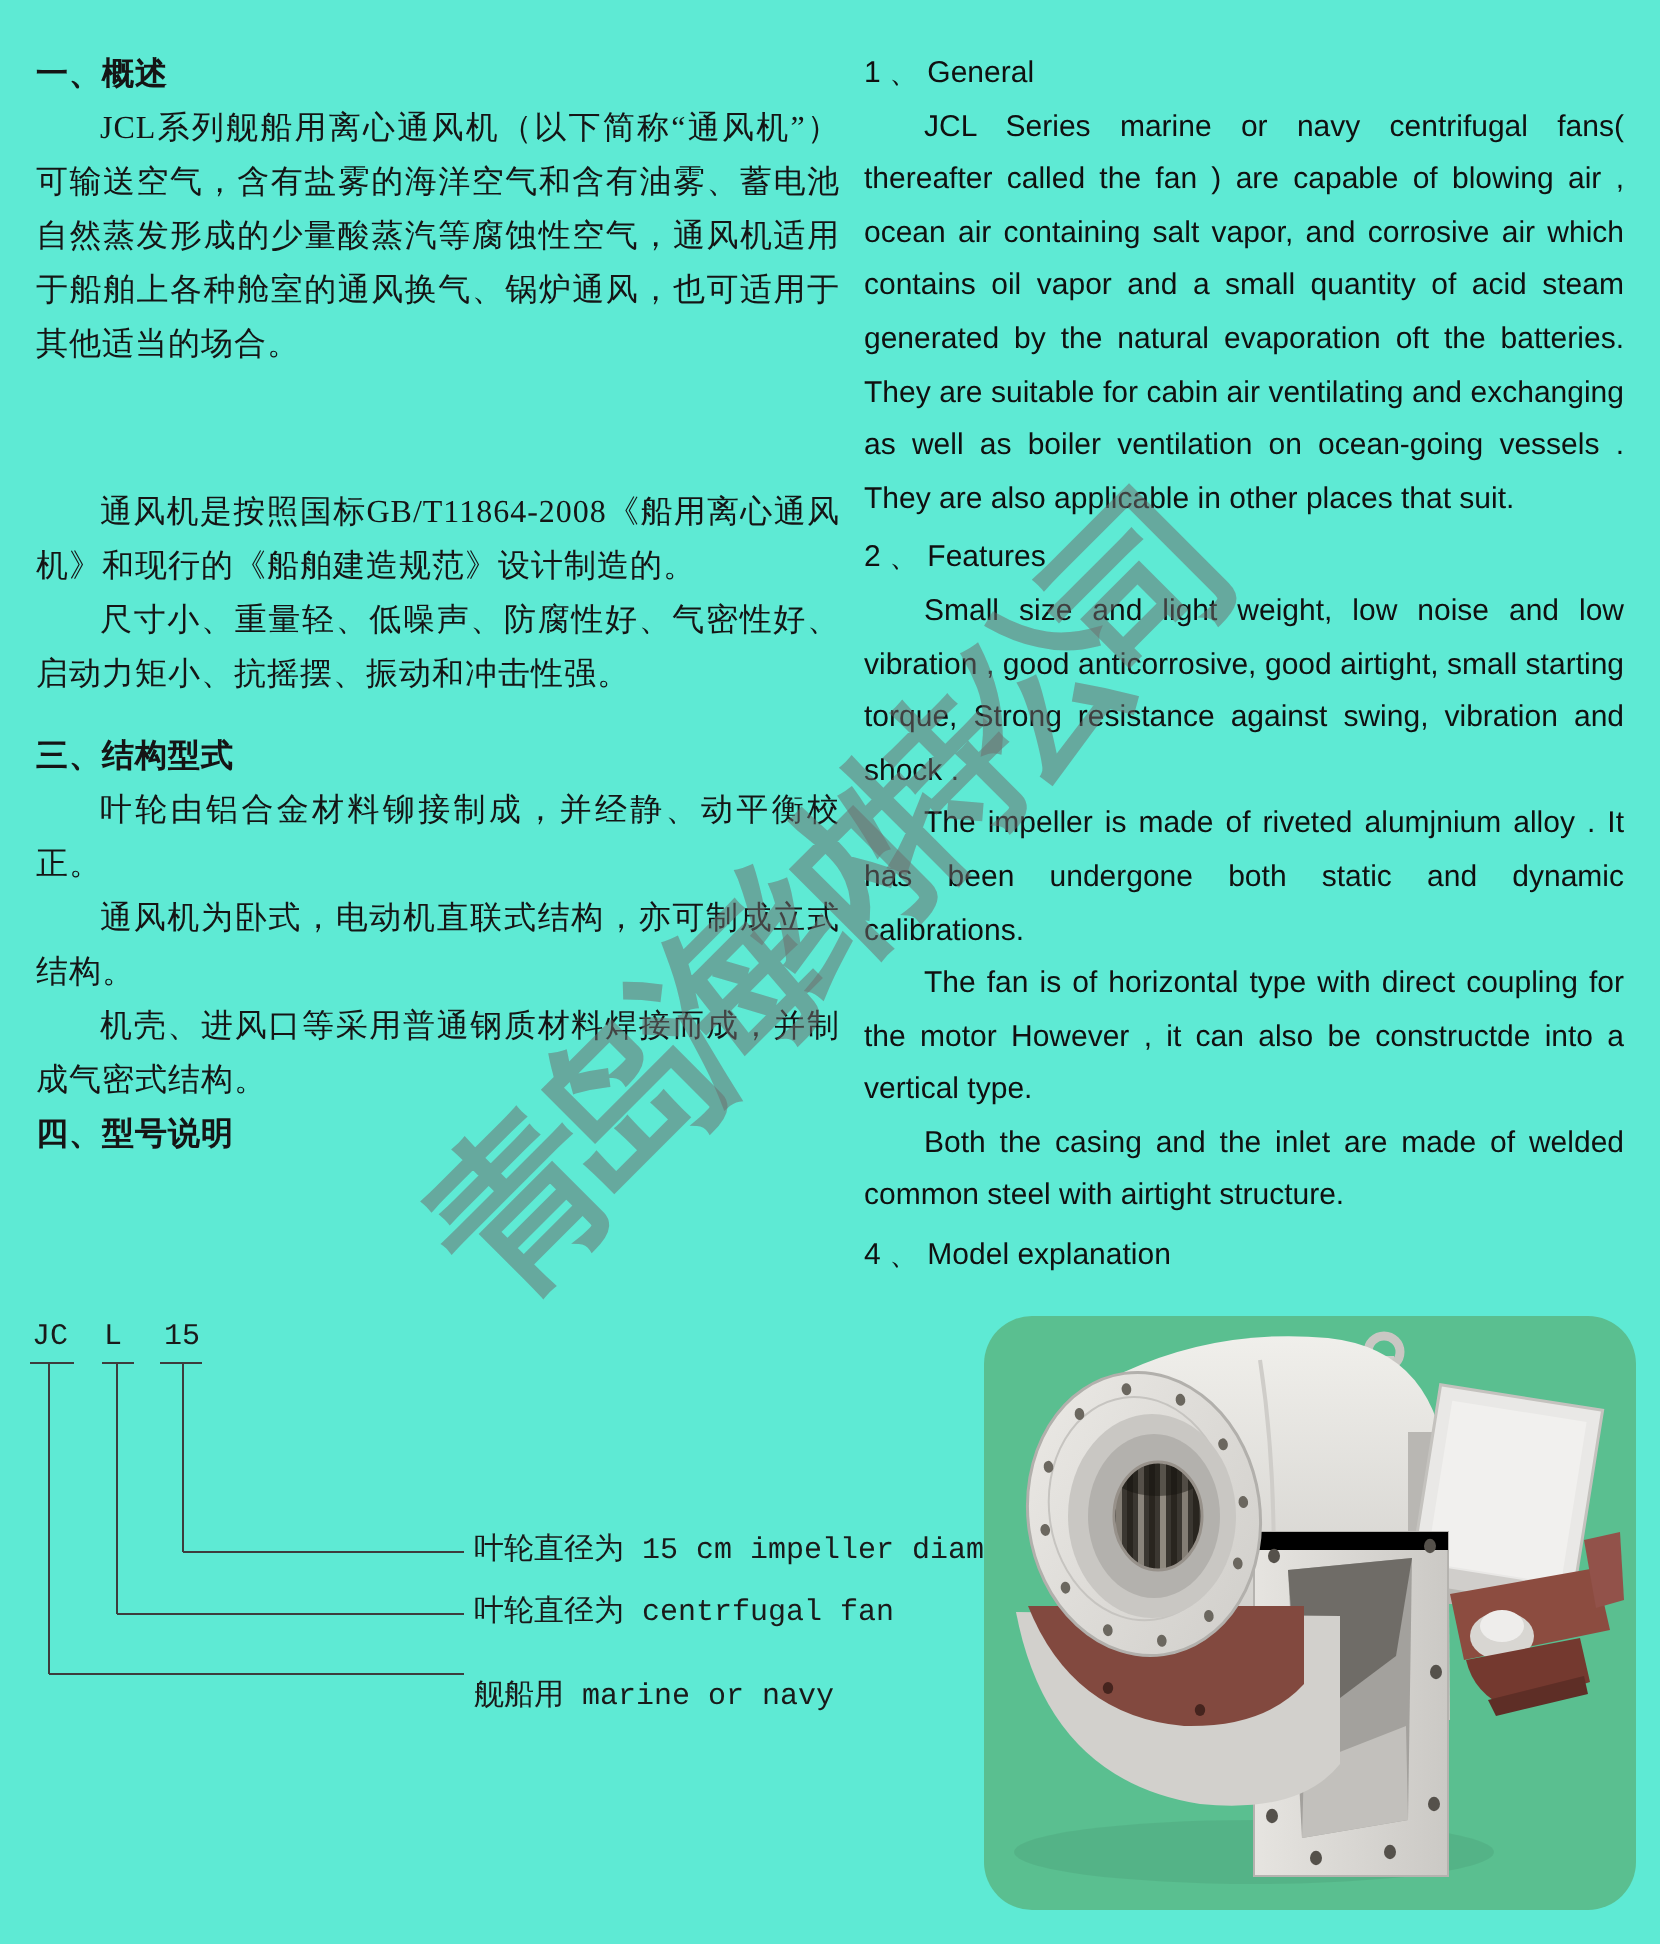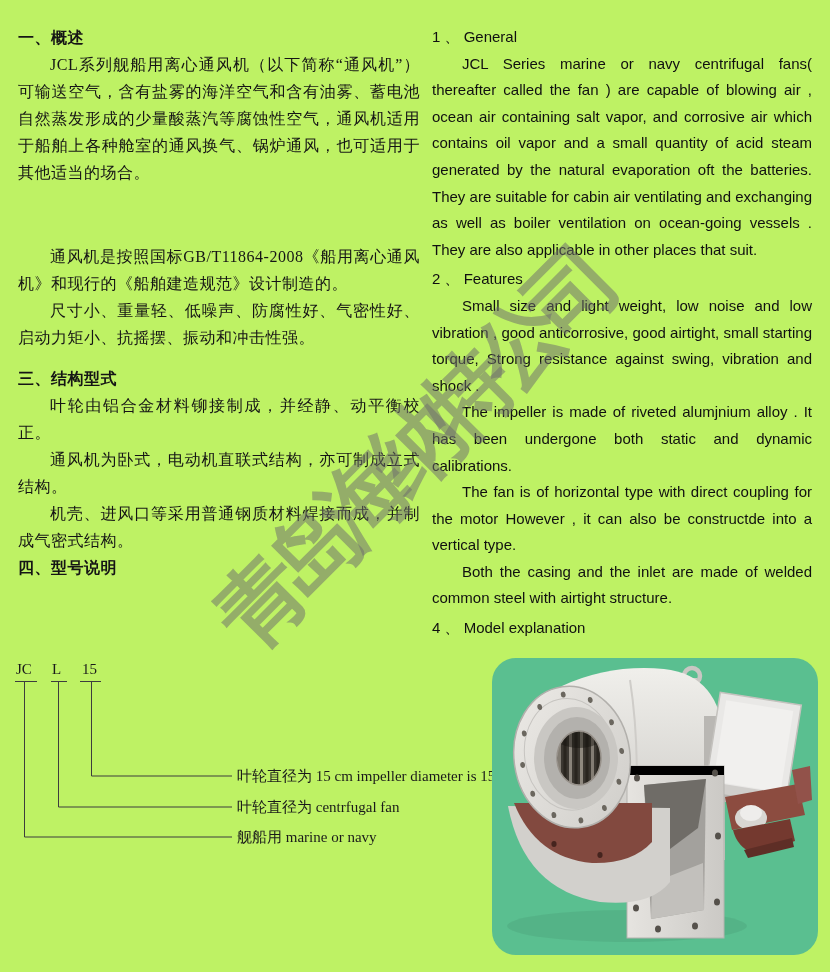--- a/index.html
+++ b/index.html
@@ -1,17 +1,17 @@
 <!DOCTYPE html>
 <html><head>
 <meta charset="utf-8">
 <style>
   html,body{margin:0;padding:0;background:#e8e8e8;}
   .page{
-    position:relative;width:830px;height:972px;background:#bef264;
+    position:relative;width:830px;height:972px;background:#5eead4;
     overflow:hidden;color:#111;
     font-family:"Liberation Serif", serif;
   }
 
   
   .col{position:absolute;top:24px;}
   .col-left{
     left:18px;width:402px;
     font-size:16px;line-height:27px;letter-spacing:0.5px;
     text-align:justify;color:#151515;
@@ -40,21 +40,21 @@
     font-size:88px;font-weight:bold;letter-spacing:-15px;
     color:rgba(110,110,110,0.52);
     transform:rotate(-45deg);
     pointer-events:none;z-index:6;
     font-family:"Liberation Serif", serif;
   }
 
   
   .model-diagram{
     position:absolute;left:0;top:655px;width:488px;height:215px;
-    font-family:Liberation Serif, serif;color:#1a1a1a;z-index:2;
+    font-family:Liberation Mono, monospace;color:#1a1a1a;z-index:2;
   }
   .model-diagram svg{position:absolute;left:0;top:0;}
   .model-diagram .code{
     position:absolute;top:5px;font-size:15px;line-height:18px;
   }
   .model-diagram .dlabel{
     position:absolute;left:237px;height:20px;line-height:20px;
     font-size:15px;white-space:nowrap;
   }
 
@@ -114,21 +114,21 @@
         <path d="M24.5 182 H232"></path>
           <path d="M58.5 152 H232"></path>
           <path d="M91.5 121 H232"></path>
       </g>
     </svg>
     <span class="code" style="left:16px">JC</span>
     <span class="code" style="left:52px">L</span>
     <span class="code" style="left:82px">15</span>
     <span class="dlabel" style="top:111px">叶轮直径为 15 cm impeller diameter is 15cm</span>
     <span class="dlabel" style="top:142px">叶轮直径为 centrfugal fan</span>
-    <span class="dlabel" style="top:172px">舰船用 marine or navy</span>
+    <span class="dlabel" style="top:184px">舰船用 marine or navy</span>
   </div>
 
   <div class="photo">
     <svg width="326" height="297" viewBox="0 0 326 297">
       <defs>
         <clipPath id="bgClip">
             <rect x="0" y="0" width="326" height="297" rx="24" ry="24"></rect>
           </clipPath>
         <clipPath id="inletClip">
             <ellipse cx="87" cy="100" rx="22" ry="27"></ellipse>

